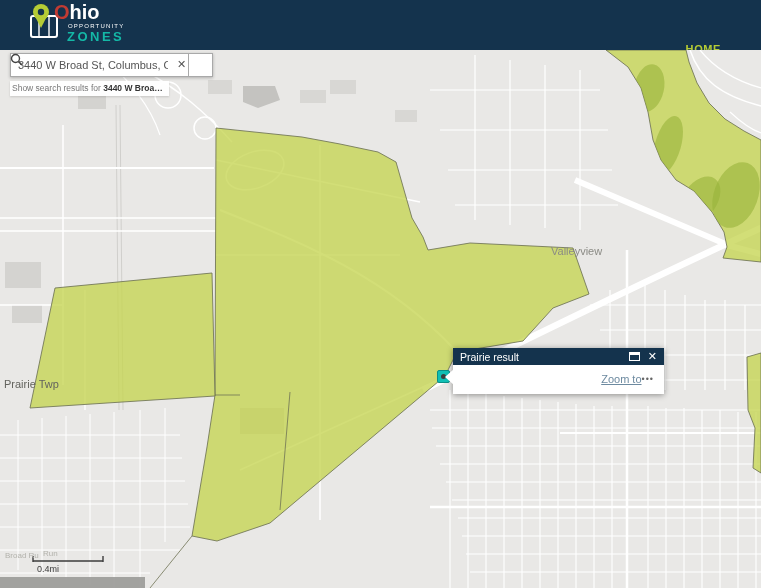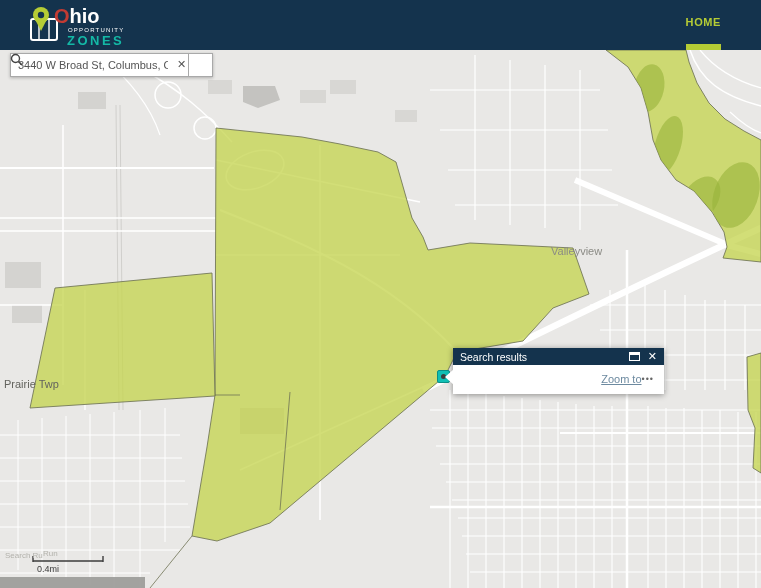--- a/index.html
+++ b/index.html
@@ -3,21 +3,21 @@
 <meta charset="utf-8">
 <style>
   :root{
     --navy:#14334d; --lime:#b5cc35; --zone:#c5d551; --zstroke:#6f7355;
     --teal:#10bfb4; --red:#c23b33; --mapbg:#e9e8e6;
   }
   *{margin:0;padding:0;box-sizing:border-box;font-family:"Liberation Sans",sans-serif;}
   body{width:761px;height:588px;overflow:hidden;background:#fff;}
 
   
-  .navbar{height:50px;background:var(--navy);display:flex;align-items:stretch;padding-left:26px;}
+  .navbar{height:50px;background:var(--navy);display:flex;align-items:stretch;padding-left:26px;flex-direction:column;}
   .logo{display:flex;align-items:center;}
   .logo-text{margin-left:-12px;margin-top:2px;line-height:1;}
   .logo-line1{font-family:"DejaVu Serif","Liberation Serif",serif;font-weight:bold;font-size:20px;color:#fff;letter-spacing:0;}
   .logo-line1 .o{color:var(--red);}
   .logo-line2{font-size:6px;color:#fff;letter-spacing:1.2px;margin:1px 0 0 14px;}
   .logo-line3{font-size:13px;color:#14b8a6;font-weight:bold;letter-spacing:2.5px;margin:1px 0 0 13px;}
   .nav-items{margin-left:auto;display:flex;align-items:stretch;gap:36px;padding-right:40px;}
   .nav-item{display:flex;align-items:center;color:#fff;font-size:11px;font-weight:bold;
     letter-spacing:.6px;border-bottom:6px solid transparent;cursor:pointer;}
   .nav-item.active{color:var(--lime);border-bottom-color:var(--lime);}
@@ -181,45 +181,46 @@
       <path d="M215,345 L240,345"></path>
     </g>
 
     <g stroke="#3c3c3c" stroke-width="1.4" fill="none">
       <path d="M33,506 V512 M33,511 H103 M103,506 V512"></path>
     </g>
   </svg>
 
   <div class="map-label" style="left:551px;top:195px;">Valleyview</div>
   <div class="map-label lbl-prairie" style="left:4px;top:328px;">Prairie Twp</div>
-  <div class="map-label lbl-creek" style="left:5px;top:501px;">Search Ru</div>
+  <div class="map-label lbl-creek" style="left:5px;top:501px;">Broad Ru</div>
   <div class="map-label lbl-creek" style="left:43px;top:499px;">Run</div>
   <div class="map-label lbl-scale" style="left:37px;top:514px;">0.4mi</div>
 
   <div class="attribution"></div>
 
   <div class="search-wrap">
     <div class="search-row">
       <input class="search-input" type="text" value="3440 W Broad St, Columbus, OH" style="">
       <span class="clear-icon">✕</span>
       <div class="search-btn">
         <svg width="13" height="13" viewBox="0 0 13 13">
           <circle cx="5.5" cy="5.5" r="4" fill="none" stroke="#444" stroke-width="1.4"></circle>
           <path d="M8.6,8.6 L12,12" stroke="#444" stroke-width="1.6"></path>
         </svg>
       </div>
     </div>
+    <div class="search-note"><span>Show search results for </span><b>3440 W Broa…</b></div>
   </div>
 
   <div class="marker"></div>
 
   <div class="popup">
     <div class="popup-tail"></div>
     <div class="popup-header">
-      <span class="popup-title">Search results</span>
+      <span class="popup-title">Prairie result</span>
       <span class="max-icon"></span>
       <span class="close-icon">✕</span>
     </div>
     <div class="popup-footer">
       <span class="zoom-to">Zoom to</span>
       <span class="more-dots">•••</span>
     </div>
   </div>
 
 </div>

